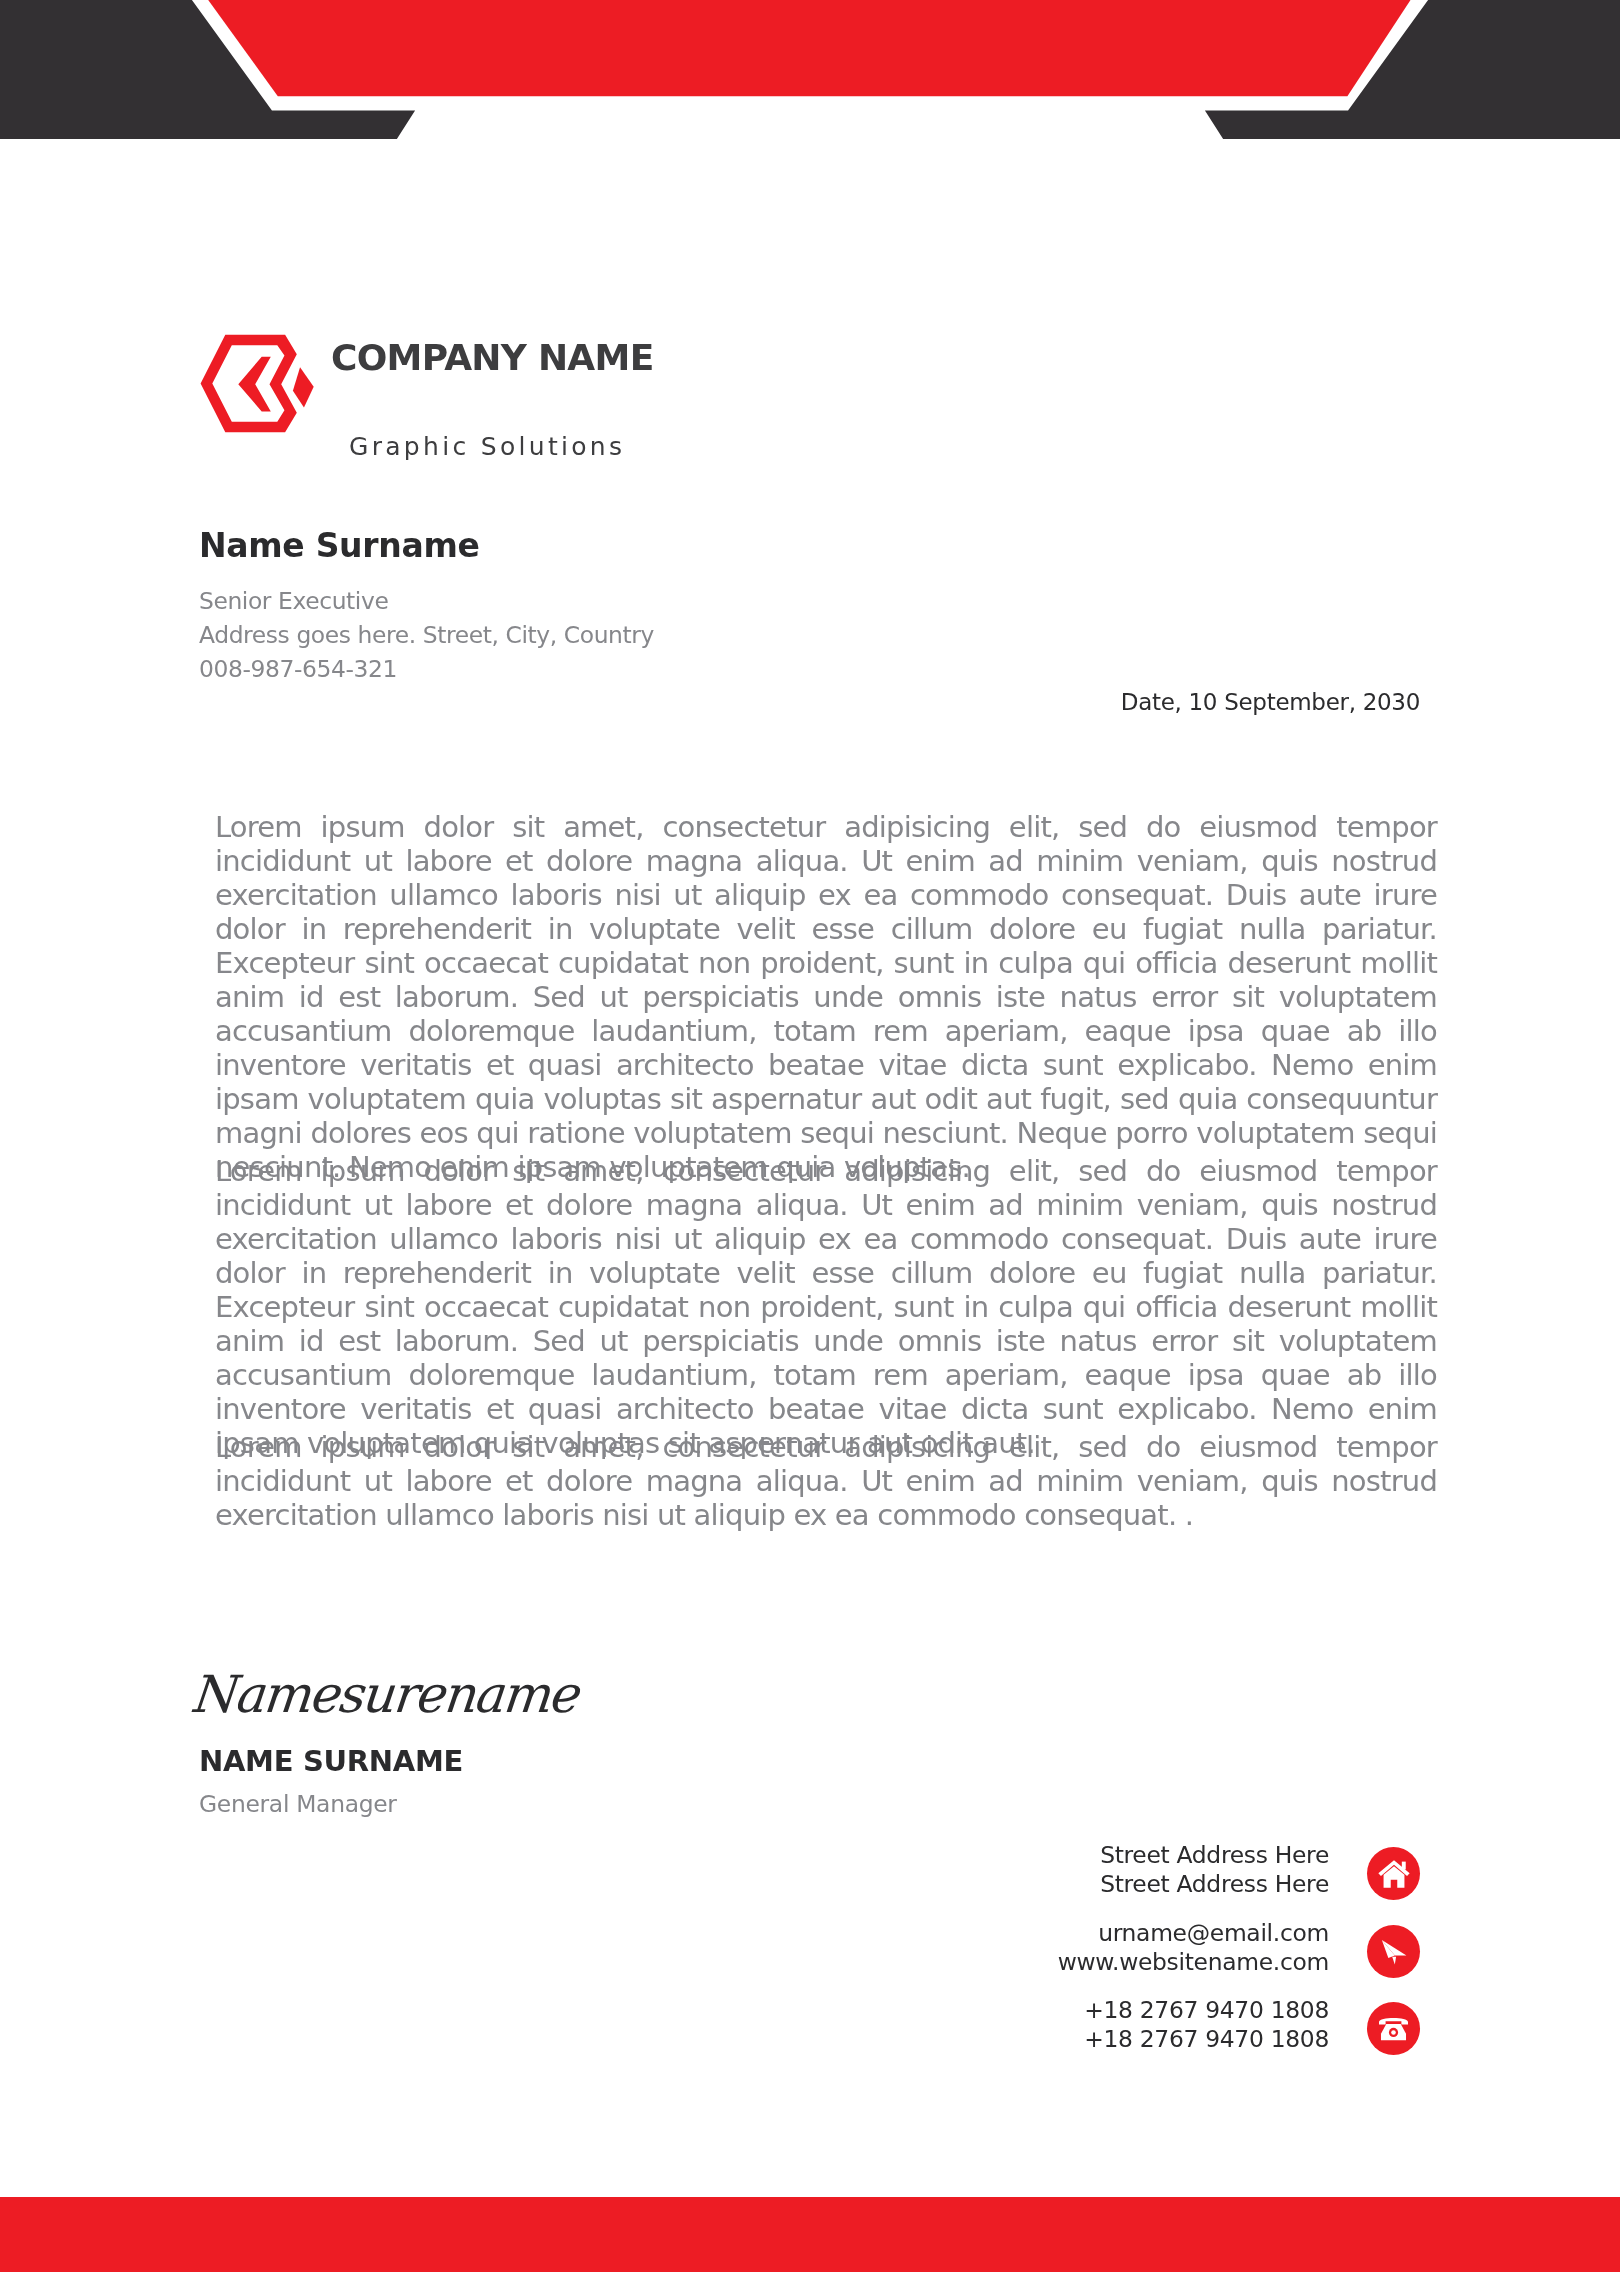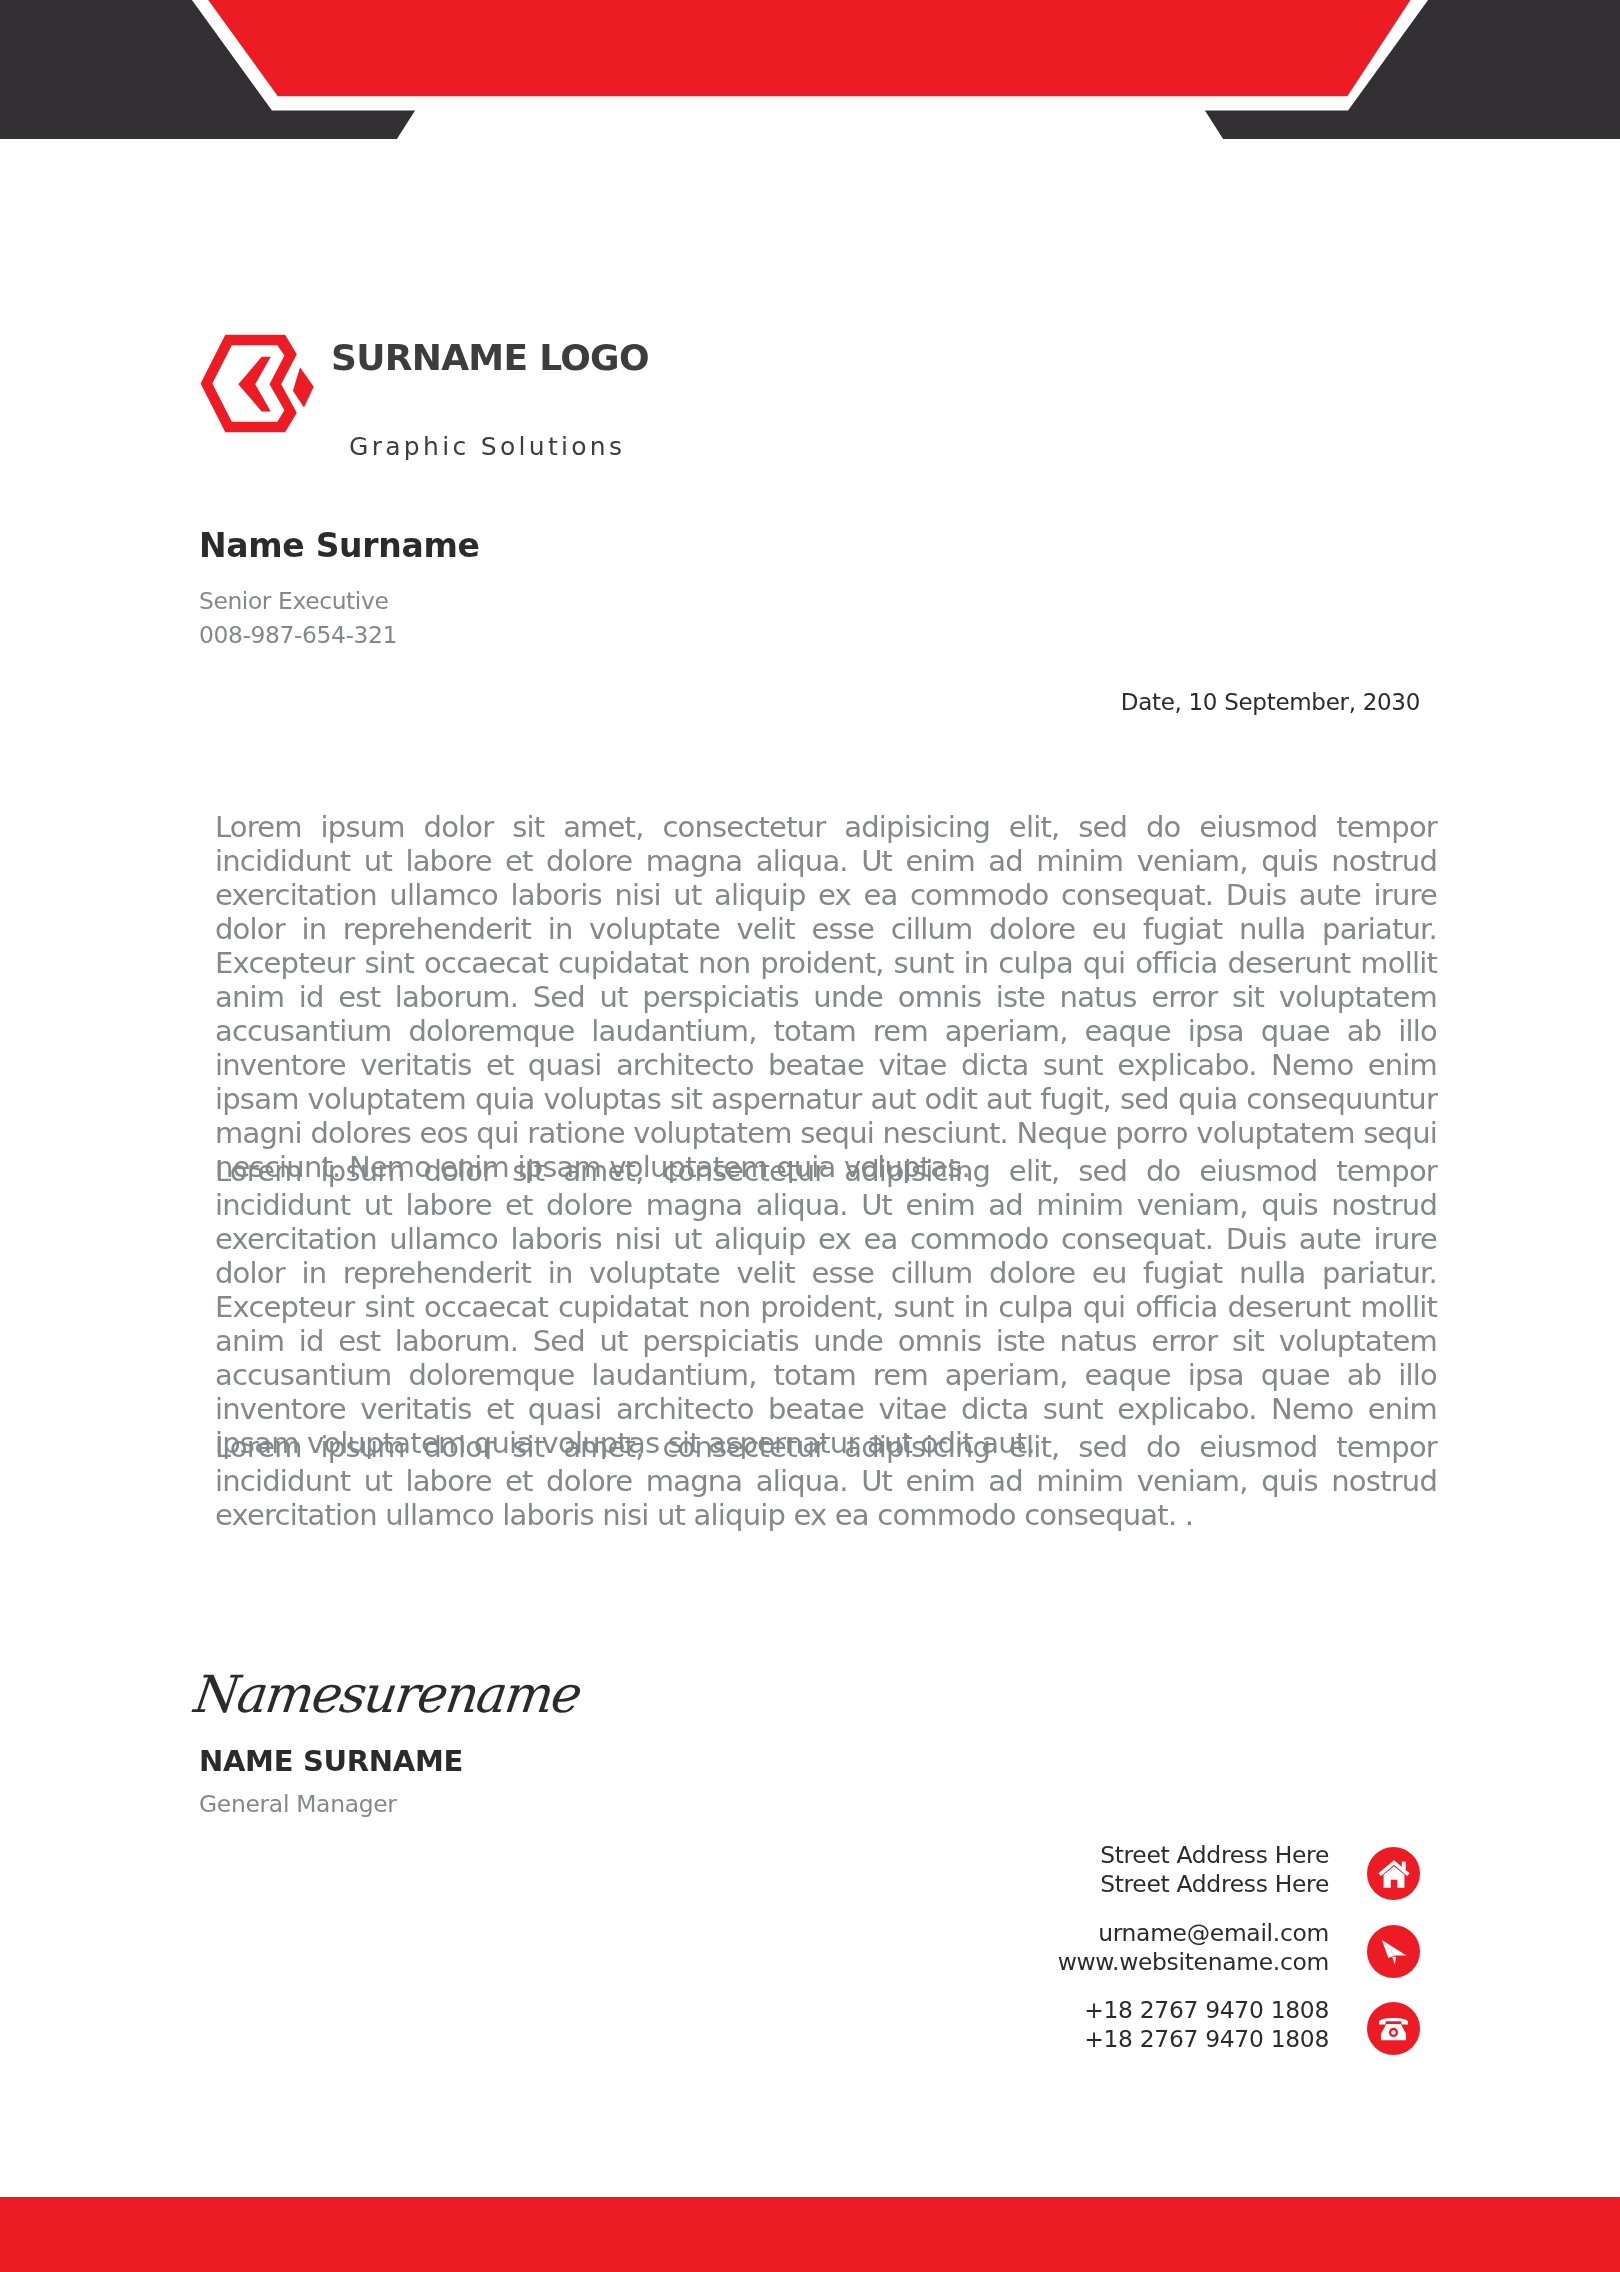--- a/index.html
+++ b/index.html
@@ -67,26 +67,27 @@
 
   <polygon fill="#ED1C24" points="320,0 2168,0 2071,148 427,148"></polygon>
 </svg>
 
 <svg class="logo-mark" viewBox="0 0 180 158">
   <polygon fill="#ED1C24" points="42,4 134,4 152,34 128,80 152,124 134,154 42,154 4,79"></polygon>
   <polygon fill="#ffffff" points="52,20 122,20 133,36 110,80 133,120 122,138 52,138 22,79"></polygon>
   <polygon fill="#ED1C24" points="98,38 112,38 88,80 112,122 98,122 62,80"></polygon>
   <polygon fill="#ED1C24" points="157,54 178,84 163,116 146,90"></polygon>
 </svg>
-<div class="logo-title">SURNAME LOGO</div>
+<div class="logo-title">COMPANY NAME</div>
 <div class="logo-sub">Graphic Solutions</div>
 
 <div class="sender-name">Name Surname</div>
 <div class="sender-lines">
   <div>Senior Executive</div>
+  <div>Address goes here. Street, City, Country</div>
   <div>008-987-654-321</div>
 </div>
 <div class="date">Date, 10 September, 2030</div>
 
 <p id="para-1" class="body-text">Lorem ipsum dolor sit amet, consectetur adipisicing elit, sed do eiusmod tempor incididunt ut labore et dolore magna aliqua. Ut enim ad minim veniam, quis nostrud exercitation ullamco laboris nisi ut aliquip ex ea commodo consequat. Duis aute irure dolor in reprehenderit in voluptate velit esse cillum dolore eu fugiat nulla pariatur. Excepteur sint occaecat cupidatat non proident, sunt in culpa qui officia deserunt mollit anim id est laborum. Sed ut perspiciatis unde omnis iste natus error sit voluptatem accusantium doloremque laudantium, totam rem aperiam, eaque ipsa quae ab illo inventore veritatis et quasi architecto beatae vitae dicta sunt explicabo. Nemo enim ipsam voluptatem quia voluptas sit aspernatur aut odit aut fugit, sed quia consequuntur magni dolores eos qui ratione voluptatem sequi nesciunt. Neque porro voluptatem sequi nesciunt. Nemo enim ipsam voluptatem quia voluptas.</p>
 <p id="para-2" class="body-text">Lorem ipsum dolor sit amet, consectetur adipisicing elit, sed do eiusmod tempor incididunt ut labore et dolore magna aliqua. Ut enim ad minim veniam, quis nostrud exercitation ullamco laboris nisi ut aliquip ex ea commodo consequat. Duis aute irure dolor in reprehenderit in voluptate velit esse cillum dolore eu fugiat nulla pariatur. Excepteur sint occaecat cupidatat non proident, sunt in culpa qui officia deserunt mollit anim id est laborum. Sed ut perspiciatis unde omnis iste natus error sit voluptatem accusantium doloremque laudantium, totam rem aperiam, eaque ipsa quae ab illo inventore veritatis et quasi architecto beatae vitae dicta sunt explicabo. Nemo enim ipsam voluptatem quia voluptas sit aspernatur aut odit aut.</p>
 <p id="para-3" class="body-text">Lorem ipsum dolor sit amet, consectetur adipisicing elit, sed do eiusmod tempor incididunt ut labore et dolore magna aliqua. Ut enim ad minim veniam, quis nostrud exercitation ullamco laboris nisi ut aliquip ex ea commodo consequat. .</p>
 
 <div class="signature">Namesurename</div>
 <div class="sig-name">NAME SURNAME</div>

